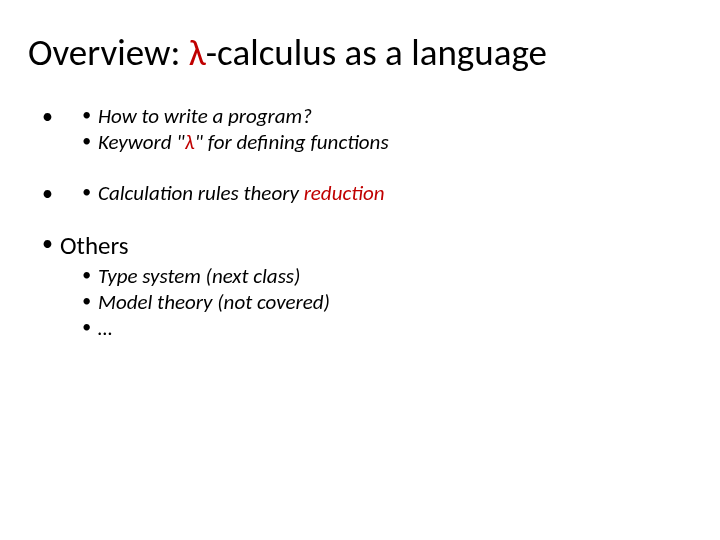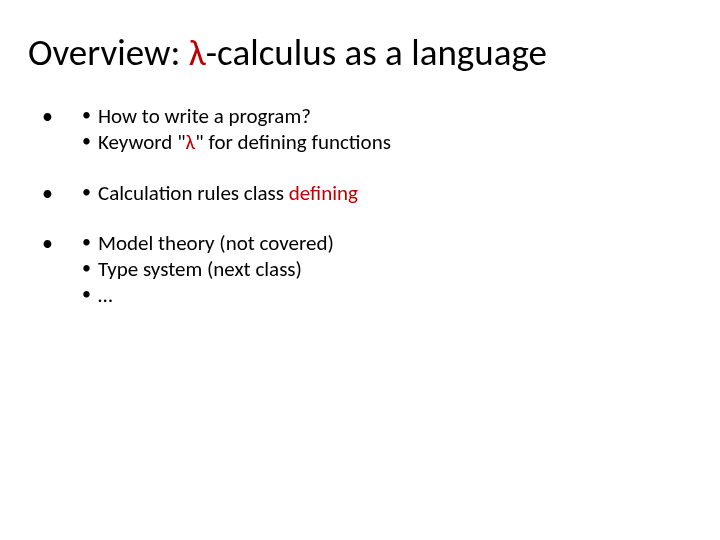--- a/index.html
+++ b/index.html
@@ -49,20 +49,21 @@
     list-style: none;
     padding: 0;
     margin: 2px 0 24px 22px;
   }
   ul.level2 > li {
     font-size: 21px;
     color: #000;
     position: relative;
     padding-left: 16px;
     line-height: 1.25;
+    font-style: italic;
   }
   ul.level2 > li::before {
     content: "•";
     position: absolute;
     left: 0;
     top: 0;
     font-size: 18px;
     line-height: 1.35;
   }
   .red {
@@ -87,32 +88,33 @@
         </li>
         <li>
           <span>Keyword "</span><span class="red">λ</span><span>" for defining functions</span>
         </li>
       </ul>
     </li>
 
     <li>
       <ul class="level2">
         <li>
-          <span>Calculation rules class </span><span class="red">defining</span>
+          <span>Calculation rules theory </span><span class="red">reduction</span>
         </li>
       </ul>
     </li>
 
     <li>
+      <span>Others</span>
       <ul class="level2">
         <li>
-          <span>Model theory (not covered)</span>
+          <span>Type system (next class)</span>
         </li>
         <li>
-          <span>Type system (next class)</span>
+          <span>Model theory (not covered)</span>
         </li>
         <li>
           <span>…</span>
         </li>
       </ul>
     </li>
 
   </ul>
 
 </div>

